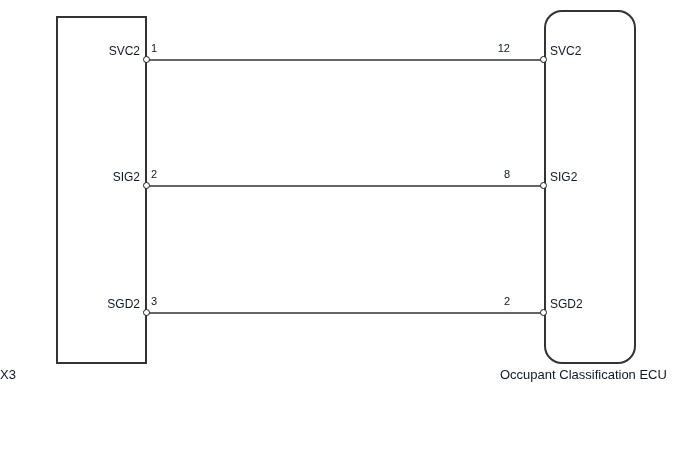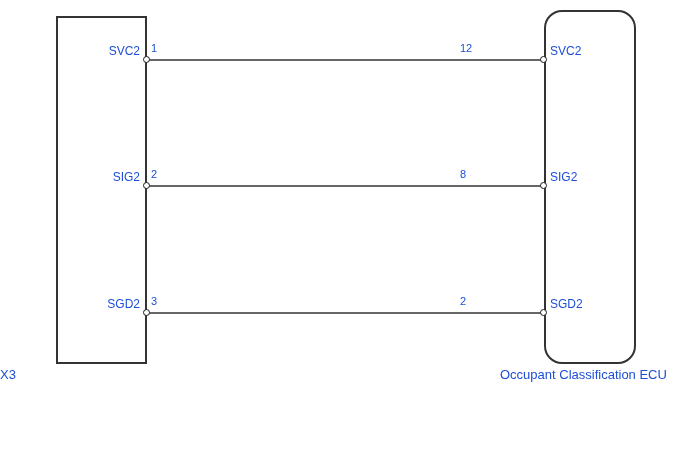--- a/index.html
+++ b/index.html
@@ -6,21 +6,21 @@
     margin: 0;
     padding: 0;
     background: #ffffff;
   }
   .canvas {
     position: relative;
     width: 688px;
     height: 463px;
     background: #ffffff;
     font-family: "Liberation Sans", sans-serif;
-    color: #1d4ed8;
+    color: #0f172a;
     overflow: hidden;
   }
   .connector {
     position: absolute;
     box-sizing: border-box;
     background: #ffffff;
     border: 2px solid #333333;
   }
   .left-box {
     left: 56px;
@@ -65,21 +65,21 @@
   .llabel { left: 40px; width: 100px; text-align: right; }
   .rlabel { left: 550px; }
   .pin-num {
     position: absolute;
     font-size: 11px;
     line-height: 13px;
     top: calc(var(--y) - 18px);
     white-space: nowrap;
   }
   .lpin { left: 151px; }
-  .rpin { left: 460px; width: 78px; }
+  .rpin { left: 432px; width: 78px; text-align: right; }
   .footer {
     position: absolute;
     top: 367px;
     font-size: 13px;
     line-height: 15px;
     white-space: nowrap;
   }
   .footer-left { left: 0; }
   .footer-right { left: 500px; }
 </style>

